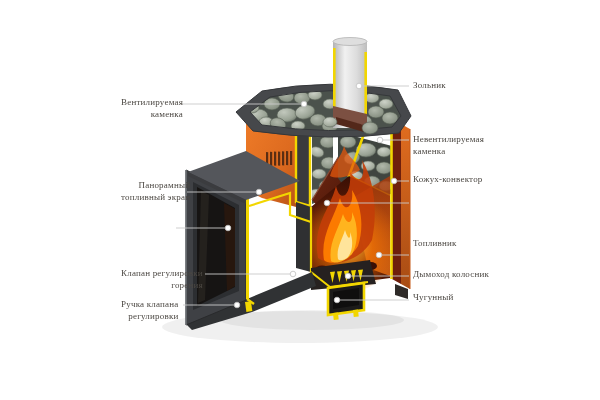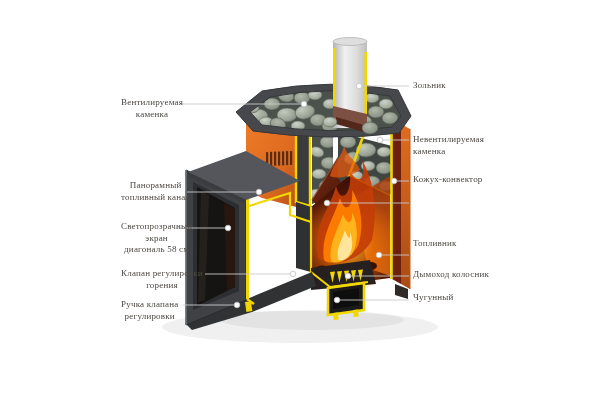--- a/index.html
+++ b/index.html
@@ -1,21 +1,21 @@
 <!DOCTYPE html>
 <html><head>
 <meta charset="utf-8">
 <style>
   html,body{margin:0;padding:0;background:#ffffff;}
   .stage{position:relative;width:600px;height:400px;background:#ffffff;overflow:hidden;
          font-family:"Liberation Serif","DejaVu Serif",serif;}
   .diagram-svg{position:absolute;left:0;top:0;}
   .part-label{position:absolute;font-size:9px;line-height:11.5px;color:#4c4843;
               white-space:pre-line;letter-spacing:.2px;}
-  .lbl-left{text-align:center;}
+  .lbl-left{text-align:right;}
   .lbl-right{text-align:left;}
   
   #lab-l0{left:121px;top:97px;}
   #lab-l1{left:121px;top:180px;}
   #lab-l2{left:121px;top:221px;}
   #lab-l3{left:121px;top:268px;}
   #lab-l4{left:121px;top:299px;}
   #lab-r0{left:413px;top:80px;}
   #lab-r1{left:413px;top:134px;}
   #lab-r2{left:413px;top:174px;}
@@ -301,24 +301,21 @@
     <circle cx="327" cy="203" r="2.8"></circle>
         <circle cx="379" cy="255" r="2.8"></circle>
     <circle cx="348" cy="276" r="2.8"></circle>
         <circle cx="337" cy="300" r="2.8"></circle>
   </g>
 </svg>
 
   <div class="part-label lbl-left" id="lab-l0">Вентилируемая
 каменка</div>
   <div class="part-label lbl-left" id="lab-l1">Панорамный
-топливный канал</div>
-  <div class="part-label lbl-left" id="lab-l2">Светопрозрачный
-экран
-диагональ 58 см</div>
+топливный экран</div>
   <div class="part-label lbl-left" id="lab-l3">Клапан регулировки
 горения</div>
   <div class="part-label lbl-left" id="lab-l4">Ручка клапана
 регулировки</div>
   <div class="part-label lbl-right" id="lab-r0">Зольник</div>
   <div class="part-label lbl-right" id="lab-r1">Невентилируемая
 каменка</div>
   <div class="part-label lbl-right" id="lab-r2">Кожух-конвектор</div>
   <div class="part-label lbl-right" id="lab-r4">Топливник</div>
   <div class="part-label lbl-right" id="lab-r5">Дымоход колосник</div>

